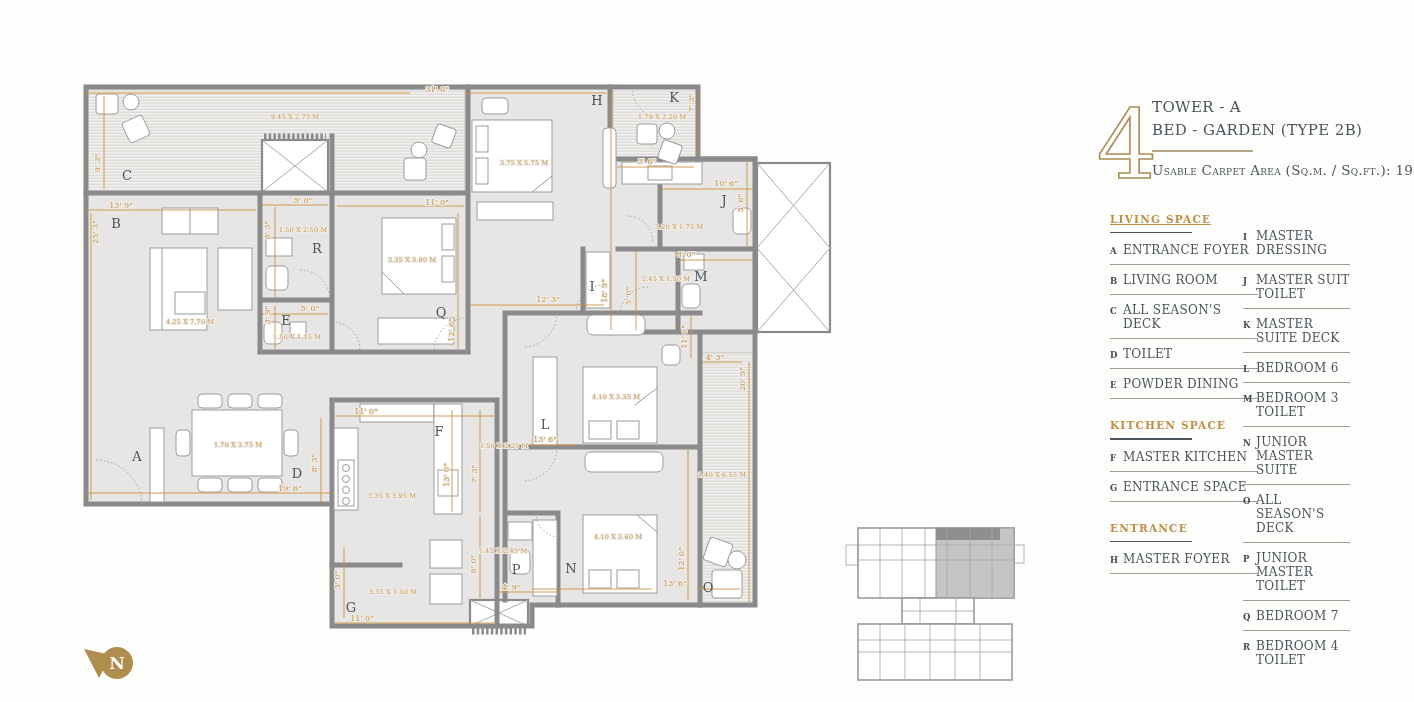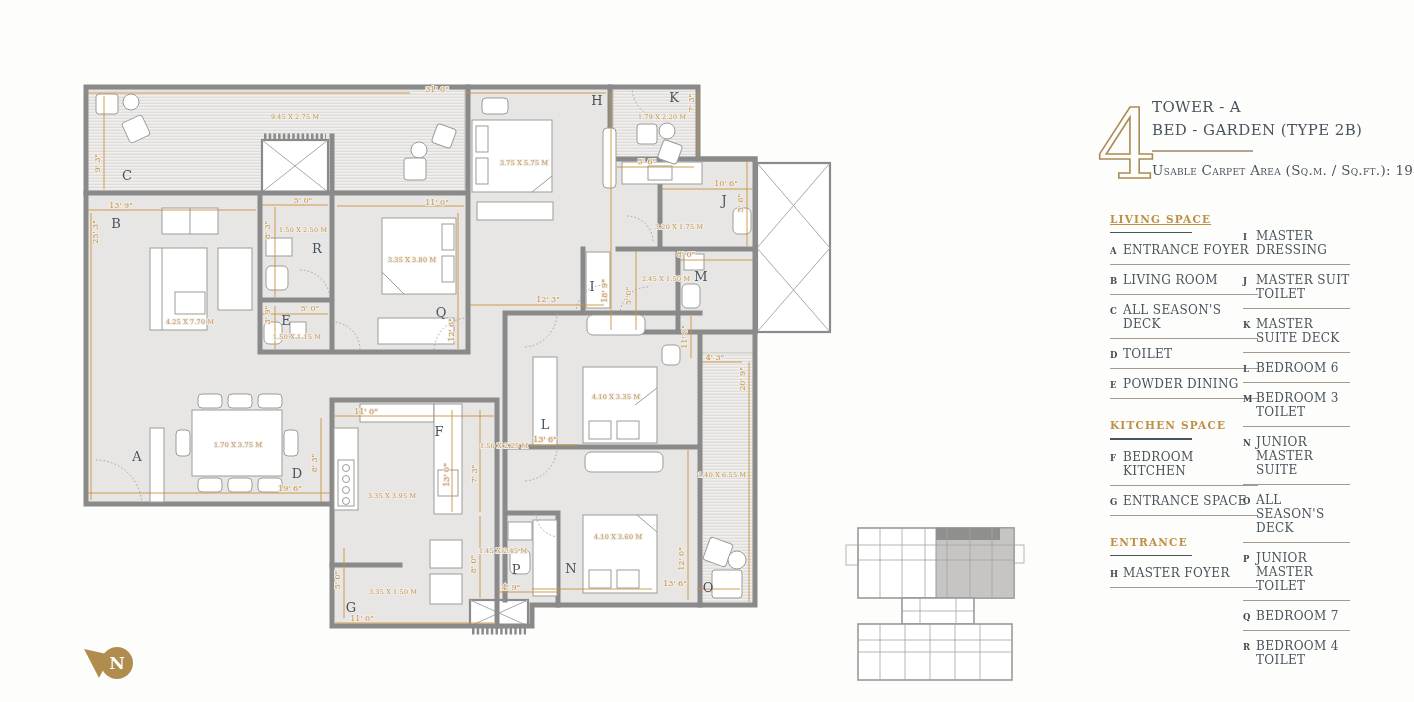--- a/index.html
+++ b/index.html
@@ -365,21 +365,21 @@
         <span class="lg-label">TOILET</span>
       </div>
       <div class="lg-row">
         <span class="lg-key">E</span>
         <span class="lg-label">POWDER DINING</span>
       </div>
       <div class="lg-heading">KITCHEN SPACE</div>
       <div class="lg-heading-rule"></div>
       <div class="lg-row">
         <span class="lg-key">F</span>
-        <span class="lg-label">BEDROOM KITCHEN</span>
+        <span class="lg-label">MASTER KITCHEN</span>
       </div>
       <div class="lg-row">
         <span class="lg-key">G</span>
         <span class="lg-label">ENTRANCE SPACE</span>
       </div>
       <div class="lg-heading">ENTRANCE</div>
       <div class="lg-heading-rule"></div>
       <div class="lg-row">
         <span class="lg-key">H</span>
         <span class="lg-label">MASTER FOYER</span>

